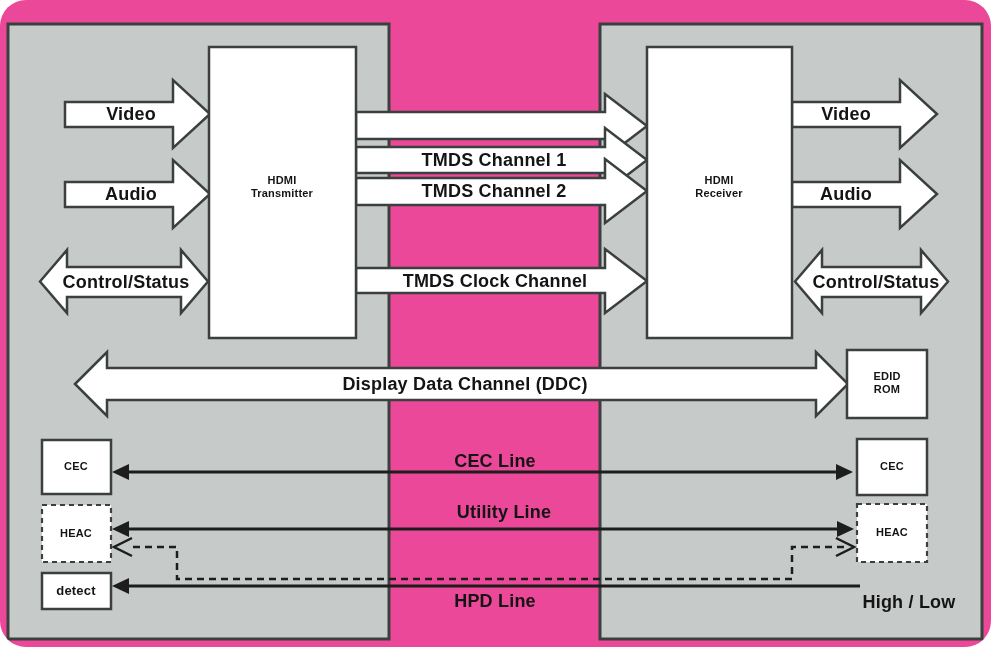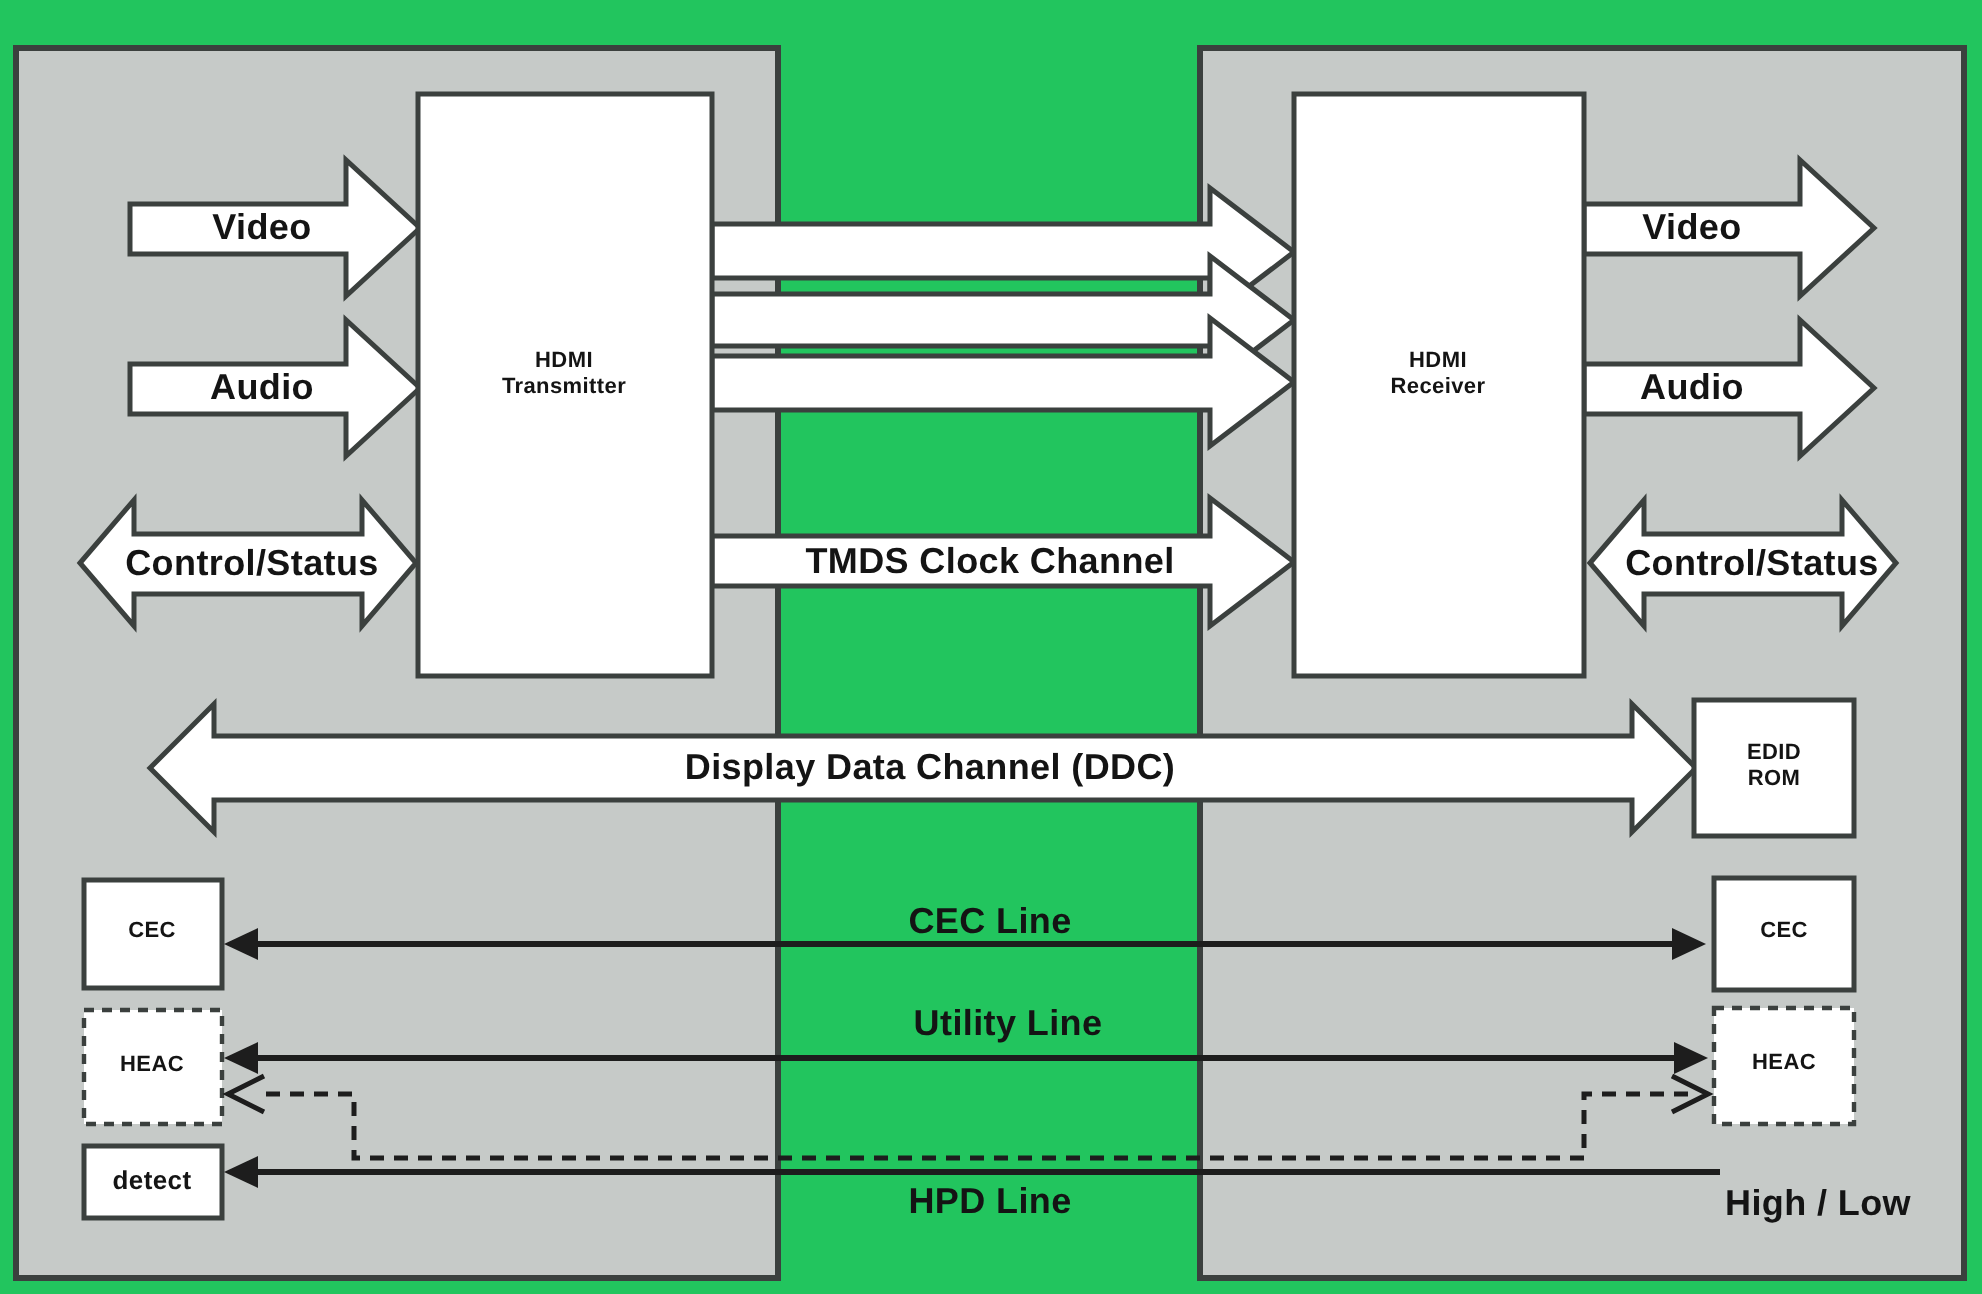--- a/index.html
+++ b/index.html
@@ -1,21 +1,22 @@
 <!DOCTYPE html>
 <html><head>
 <meta charset="utf-8">
 <style>
   html,body{margin:0;padding:0;background:#ffffff;}
   .stage{
     position:relative;
     width:991px;height:647px;
-    background:#22c55e;
+    background:#ec4899;
     font-family:"Liberation Sans","DejaVu Sans",sans-serif;
     overflow:hidden;
+    border-radius:26px;
   }
   .stage svg{position:absolute;left:0;top:0;}
   .lbl{
     position:absolute;
     transform:translate(-50%,-50%);
     font-weight:bold;
     color:#141414;
     font-size:18px;
     white-space:nowrap;
     line-height:1.15;
@@ -86,20 +87,22 @@
 
   <div class="lbl sm stack" style="left:282px;top:187px">
     <span>HDMI</span>
     <span>Transmitter</span>
   </div>
   <div class="lbl sm stack" style="left:719px;top:187px">
     <span>HDMI</span>
     <span>Receiver</span>
   </div>
 
+  <div class="lbl" style="left:494px;top:160px">TMDS Channel 1</div>
+  <div class="lbl" style="left:494px;top:191px">TMDS Channel 2</div>
   <div class="lbl" style="left:495px;top:281px">TMDS Clock Channel</div>
   <div class="lbl" style="left:465px;top:384px">Display Data Channel (DDC)</div>
 
   <div class="lbl sm stack" style="left:887px;top:383px">
     <span>EDID</span>
     <span>ROM</span>
   </div>
 
   <div class="lbl" style="left:495px;top:461px">CEC Line</div>
   <div class="lbl" style="left:504px;top:512px">Utility Line</div>

